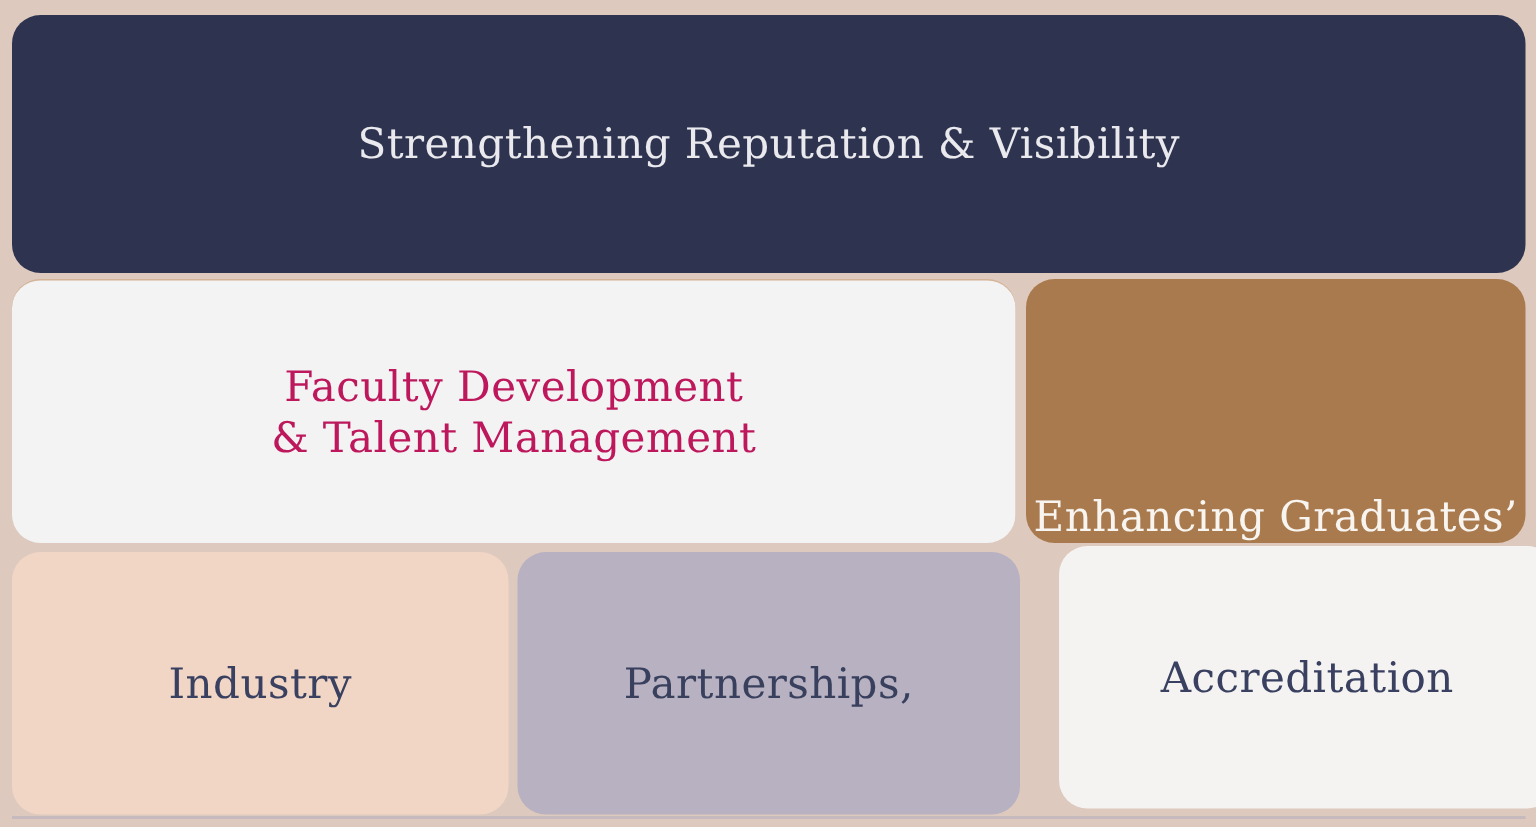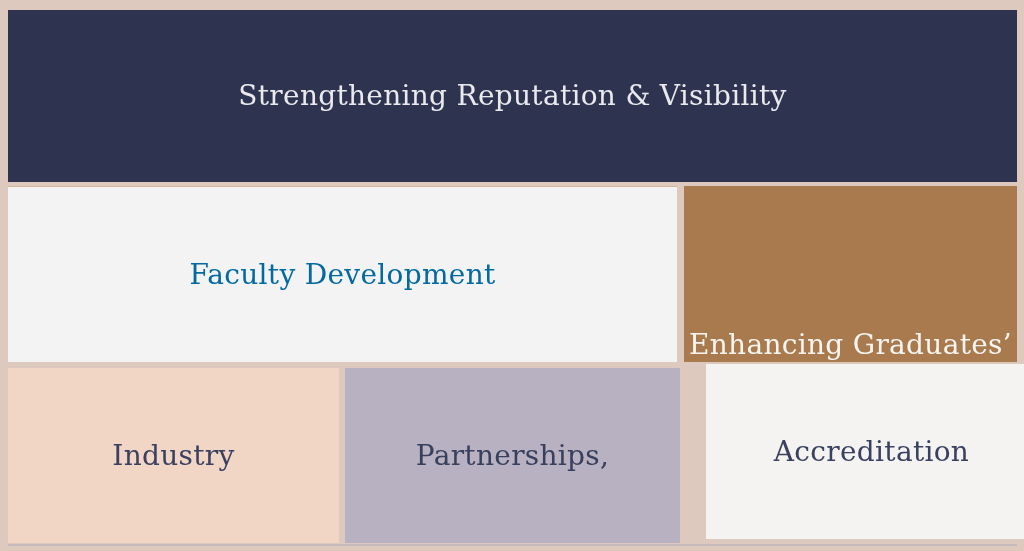--- a/index.html
+++ b/index.html
@@ -15,20 +15,21 @@
     overflow: hidden;
     font-family: "DejaVu Serif", "Liberation Serif", serif;
   }
   .block {
     position: absolute;
     display: flex;
     align-items: center;
     justify-content: center;
     text-align: center;
     box-sizing: border-box;
+    border-radius: 19px;
   }
   .label {
     font-size: 28px;
     font-weight: 400;
     line-height: 1.2;
     letter-spacing: 0.3px;
   }
   .label .line { display: block; }
 
   
@@ -55,23 +56,24 @@
 <body>
 
 <div class="canvas">
 
   <div class="block b-reputation" style="background: rgb(46, 52, 80); color: rgb(233, 233, 238);">
     <div class="label">
       <span class="line">Strengthening Reputation &amp; Visibility</span>
     </div>
   </div>
 
-  <div class="block b-faculty" style="background: rgb(243, 243, 243); color: #0369a1;">
+  <div class="block b-faculty" style="background: rgb(243, 243, 243); color: #be185d;">
     <div class="label">
       <span class="line">Faculty Development</span>
+      <span class="line">&amp; Talent Management</span>
     </div>
   </div>
 
   <div class="block b-employ" style="background: rgb(169, 122, 78); color: rgb(248, 245, 241); align-items: flex-end;">
     <div class="label">
       <span class="line">Enhancing Graduates’</span>
     </div>
   </div>
 
   <div class="block b-industry" style="background: rgb(241, 214, 198); color: rgb(58, 65, 96);">

